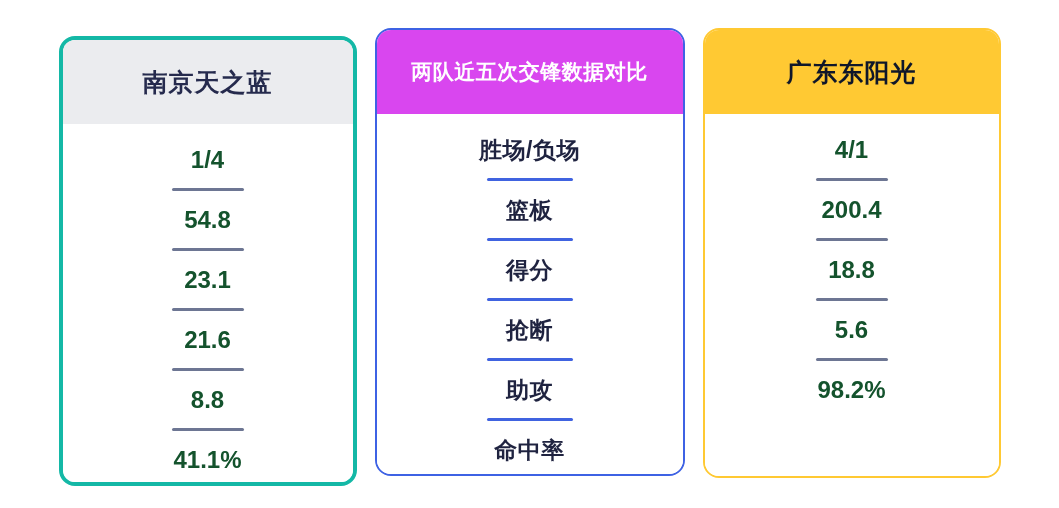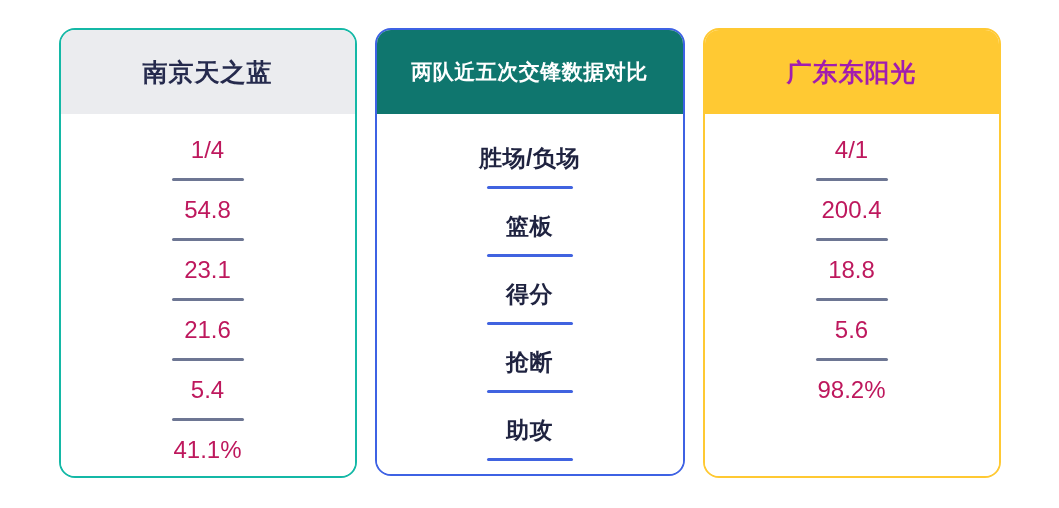--- a/index.html
+++ b/index.html
@@ -28,21 +28,22 @@
     width: 298px;
     height: 450px;
     border-radius: 16px;
     box-sizing: border-box;
     display: flex;
     flex-direction: column;
     overflow: hidden;
     background: #ffffff;
   }
   .card-left {
-    border: 2px solid #14b8a6;
+    border: 4px solid #14b8a6;
+    margin-top: 8px;
   }
   .card-center {
     width: 310px;
     height: 448px;
     border: 2px solid #3e62e4;
   }
   .card-right {
     border: 2px solid #ffc933;
   }
   .card-header {
@@ -53,61 +54,60 @@
     justify-content: center;
     font-size: 25px;
     font-weight: bold;
     letter-spacing: 1px;
   }
   .header-left {
     background: #ebecef;
     color: #252a4d;
   }
   .header-center {
-    background: #0f766e;
+    background: #d946ef;
     color: #ffffff;
     font-size: 21px;
     letter-spacing: 0.5px;
   }
   .header-right {
     background: #ffc933;
-    color: #a21caf;
+    color: #0f172a;
   }
   .card-body {
     flex: 1 1 auto;
     background: #ffffff;
     display: flex;
     flex-direction: column;
     align-items: center;
     justify-content: flex-start;
     padding-top: 16px;
   }
   .row {
     width: 100%;
     display: flex;
     flex-direction: column;
     align-items: center;
   }
   .row-value {
     height: 40px;
     line-height: 40px;
     font-size: 24px;
-    font-weight: normal;
-    color: #be185d;
+    font-weight: bold;
+    color: #14532d;
     text-align: center;
   }
   .row-label {
     height: 40px;
     line-height: 40px;
     font-size: 23px;
     font-weight: bold;
     color: #1f2340;
     text-align: center;
     letter-spacing: 0.5px;
-    margin-top: 8px;
   }
   .divider {
     height: 3px;
     border-radius: 2px;
     margin: 8px 0 9px 0;
   }
   .divider-gray {
     width: 72px;
     background: #6d7693;
   }
@@ -139,21 +139,21 @@
       </div>
       <div class="row">
         <div class="row-value">23.1</div>
         <div class="divider divider-gray"></div>
       </div>
       <div class="row">
         <div class="row-value">21.6</div>
         <div class="divider divider-gray"></div>
       </div>
       <div class="row">
-        <div class="row-value">5.4</div>
+        <div class="row-value">8.8</div>
         <div class="divider divider-gray"></div>
       </div>
       <div class="row">
         <div class="row-value">41.1%</div>
         <div class="divider divider-gray divider-hidden"></div>
       </div>
     </div>
   </div>
 
   <div class="card card-center">

